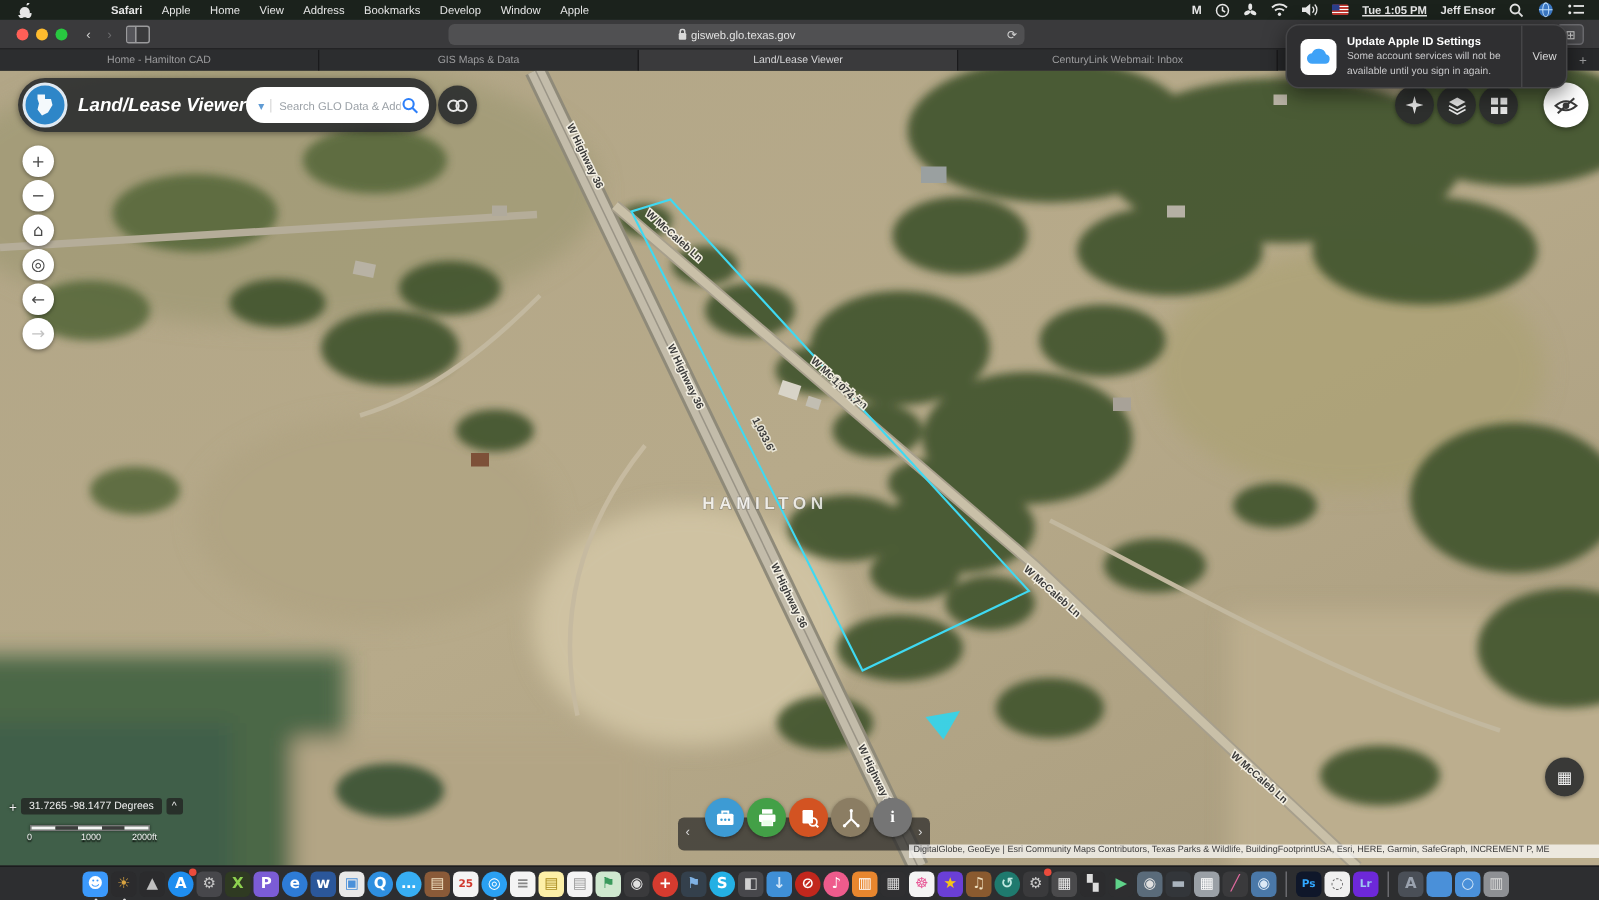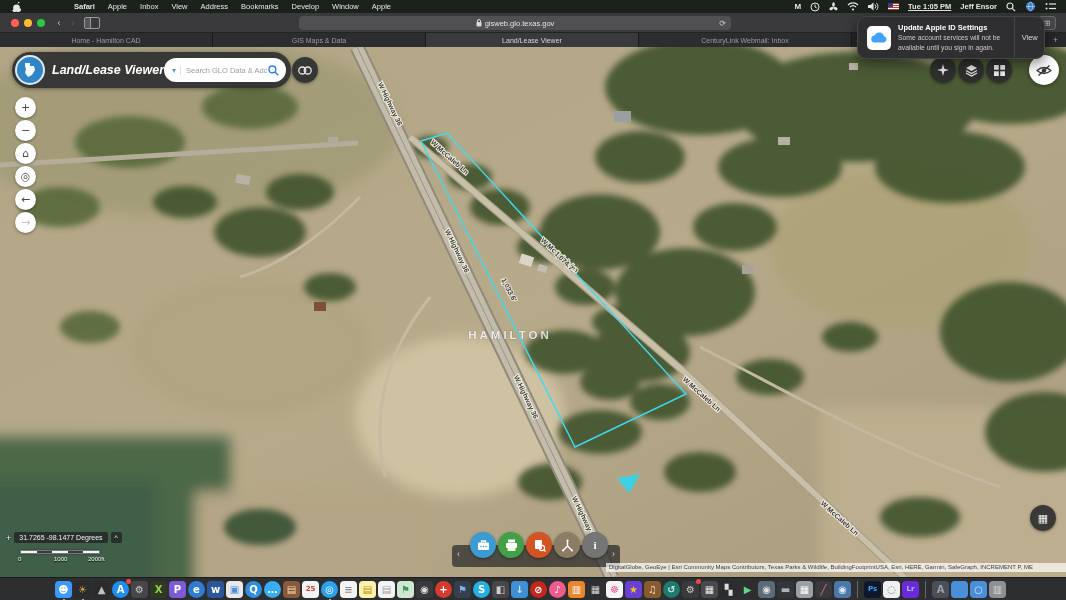--- a/index.html
+++ b/index.html
@@ -19,21 +19,21 @@
 
   
   .toolbar { position:absolute; left:0; top:13px; width:1066px; height:20px; background:#3a3a3c;
     border-bottom:1px solid #232325; z-index:10; }
   .tl { position:absolute; top:6px; width:8px; height:8px; border-radius:50%; }
   .tl.red{ left:11px; background:#ff5f57; } .tl.yellow{ left:24px; background:#febc2e; } .tl.green{ left:37px; background:#28c840; }
   .navbtn { position:absolute; top:3px; width:14px; height:14px; color:#cfcfcf; font-size:9px; display:flex; align-items:center; justify-content:center; }
   .navbtn.fwd { color:#6b6b6d; }
   .sidebar-btn { position:absolute; left:84px; top:4px; width:16px; height:12px; border:1px solid #9a9a9c; border-radius:2px; }
   .sidebar-btn::before { content:""; position:absolute; left:0; top:0; bottom:0; width:5px; border-right:1px solid #9a9a9c; background:#55555a; }
-  .urlfield { position:absolute; left:299px; top:3px; width:432px; height:14px; background:#505052; border-radius:4px;
+  .urlfield { position:absolute; left:299px; top:3px; width:384px; height:14px; background:#505052; border-radius:4px;
     display:flex; align-items:center; justify-content:center; gap:3px; color:#e3e3e3; font-size:7.5px; }
   .urlfield .reload { position:absolute; right:5px; color:#cfcfcf; font-size:8px; }
   .tb-right { position:absolute; right:10px; top:3px; display:flex; gap:8px; }
   .tb-right .btn { width:18px; height:14px; border:1px solid #6a6a6e; border-radius:3px; color:#cfcfcf; font-size:8px; display:flex; align-items:center; justify-content:center; background:#48484b; }
 
   .tabbar { position:absolute; left:0; top:33px; width:1066px; height:14px; background:#27282a; display:flex; z-index:9; }
   .tab { width:213px; height:14px; display:flex; align-items:center; justify-content:center;
     color:#9c9c9e; font-size:7px; border-right:1px solid #1a1a1c; background:#2c2d2f; overflow:hidden; white-space:nowrap; }
   .tab.active { background:#3a3a3c; color:#d6d6d8; }
   .tab-plus { position:absolute; right:8px; top:0; height:14px; display:flex; align-items:center; color:#9c9c9e; font-size:9px; }
@@ -116,21 +116,21 @@
   <div class="menubar">
     <div class="mleft">
       <span class="micon">
         <svg width="9" height="10" viewBox="0 0 9 10">
             <path fill="#e6e6e6" d="M6.4 0c.1.7-.2 1.3-.6 1.8-.4.5-1 .8-1.6.8-.1-.6.2-1.3.6-1.7C5.2.4 5.9.1 6.4 0zM8.5 7.4c-.3.8-.5 1.1-.9 1.7-.6.9-1.4 2-2.4 2-.9 0-1.1-.6-2.2-.6-1.1 0-1.4.6-2.3.6C-.2 11-.9 10-1.5 9.1z" transform="translate(1.5,-1)"></path>
             <circle cx="4.5" cy="6" r="3.4" fill="#e6e6e6"></circle>
           </svg>
       </span>
       <span class="app-name">Safari</span>
       <span>Apple</span>
-      <span>Inbox</span>
+      <span>Home</span>
       <span>View</span>
       <span>Address</span>
       <span>Bookmarks</span>
       <span>Develop</span>
       <span>Window</span>
       <span>Apple</span>
     </div>
     <div class="mright">
       <span class="micon" style="font-weight:bold;font-size:8px;">M</span>
       <span class="micon">

